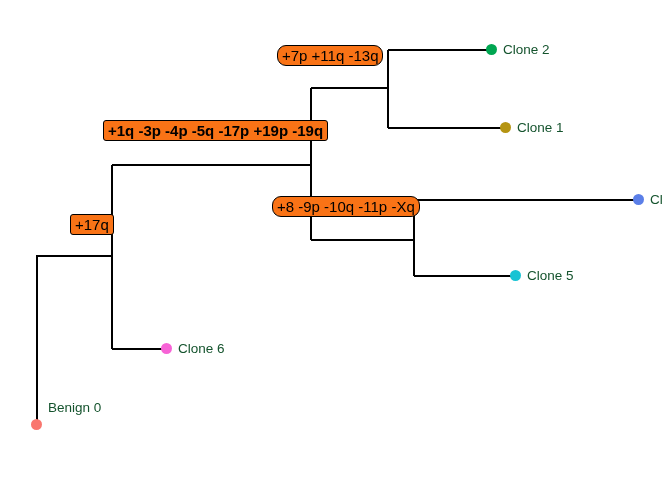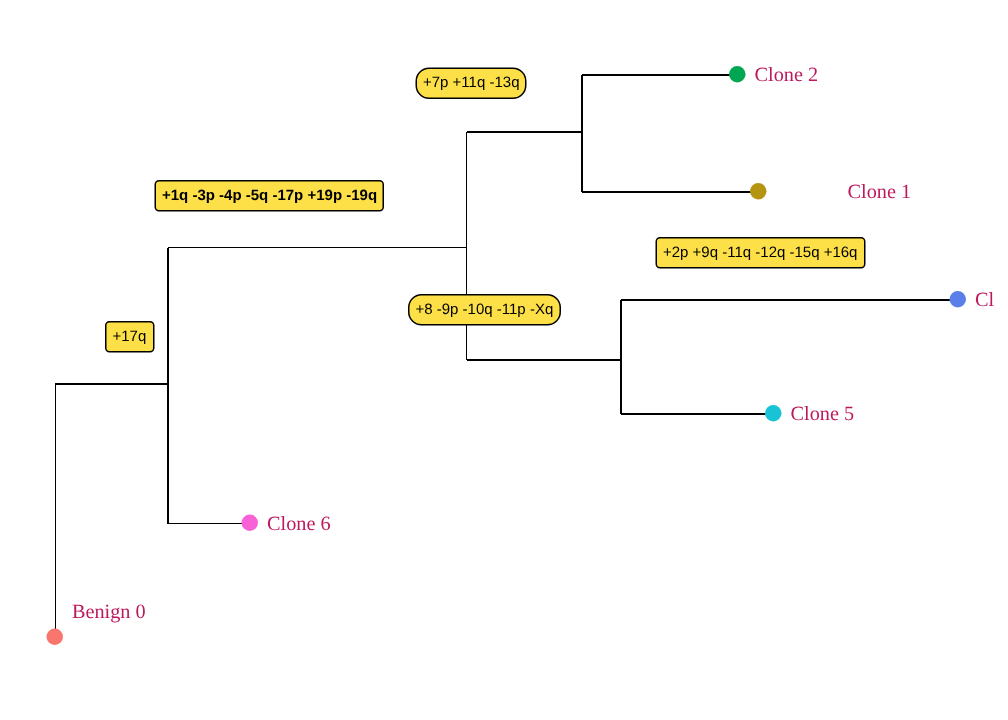--- a/index.html
+++ b/index.html
@@ -24,40 +24,40 @@
   }
   .branch {
     stroke: #000000;
     stroke-width: 1.1;
     fill: none;
     shape-rendering: crispEdges;
   }
   .mut-box {
     position: absolute;
     box-sizing: border-box;
-    background: #fde047;
+    background: #f97316;
     border: 1px solid #000000;
     border-radius: 3px;
     color: #000000;
-    font-size: 10px;
+    font-size: 15px;
     line-height: 18px;
     height: 21px;
     padding: 1px 4px 0 4px;
     white-space: nowrap;
     font-family: "Liberation Sans", sans-serif;
   }
   .mut-box.rounded {
     border-radius: 9px;
   }
   .tip-label {
     position: absolute;
     font-size: 13.5px;
-    color: #be185d;
+    color: #14532d;
     white-space: nowrap;
-    font-family: Liberation Serif, serif;
+    font-family: Liberation Sans, sans-serif;
   }
   .tip-dot {
     position: absolute;
     width: 11px;
     height: 11px;
     border-radius: 50%;
   }
 </style>
 </head>
 <body>
@@ -91,33 +91,32 @@
     <path class="branch" d="M 414,200 L 639,200"></path>
 
     <path class="branch" d="M 414,276 L 516,276"></path>
   </svg>
 
   <div class="mut-box rounded" style="left:277px; top:45px;">+7p +11q -13q</div>
 
 
   <div class="mut-box" style="left:103px; top:120px;font-weight:bold;">+1q -3p -4p -5q -17p +19p -19q</div>
 
-  <div class="mut-box" style="left:437px; top:158px;">+2p +9q -11q -12q -15q +16q</div>
 
   <div class="mut-box rounded" style="left:272px; top:196px;">+8 -9p -10q -11p -Xq</div>
 
   <div class="mut-box" style="left:70px; top:214px;">+17q</div>
 
   <div class="tip-dot" style="left:486px; top:44px; background:#00a651;"></div>
   <div class="tip-dot" style="left:500px; top:122px; background:#b59412;"></div>
   <div class="tip-dot" style="left:633px; top:194px; background:#5b7fe8;"></div>
   <div class="tip-dot" style="left:510px; top:270px; background:#17c3d4;"></div>
   <div class="tip-dot" style="left:161px; top:343px; background:#f763d6;"></div>
   <div class="tip-dot" style="left:31px; top:419px; background:#f9766e;"></div>
 
   <div class="tip-label" style="left:503px; top:42px;">Clone 2</div>
-  <div class="tip-label" style="left:517px; top:120px;margin-left:48px;">Clone 1</div>
+  <div class="tip-label" style="left:517px; top:120px;">Clone 1</div>
   <div class="tip-label" style="left:650px; top:192px;">Cl</div>
   <div class="tip-label" style="left:527px; top:268px;">Clone 5</div>
   <div class="tip-label" style="left:178px; top:341px;">Clone 6</div>
   <div class="tip-label" style="left:48px; top:400px;">Benign 0</div>
 
 </div>
 
 </body></html>

